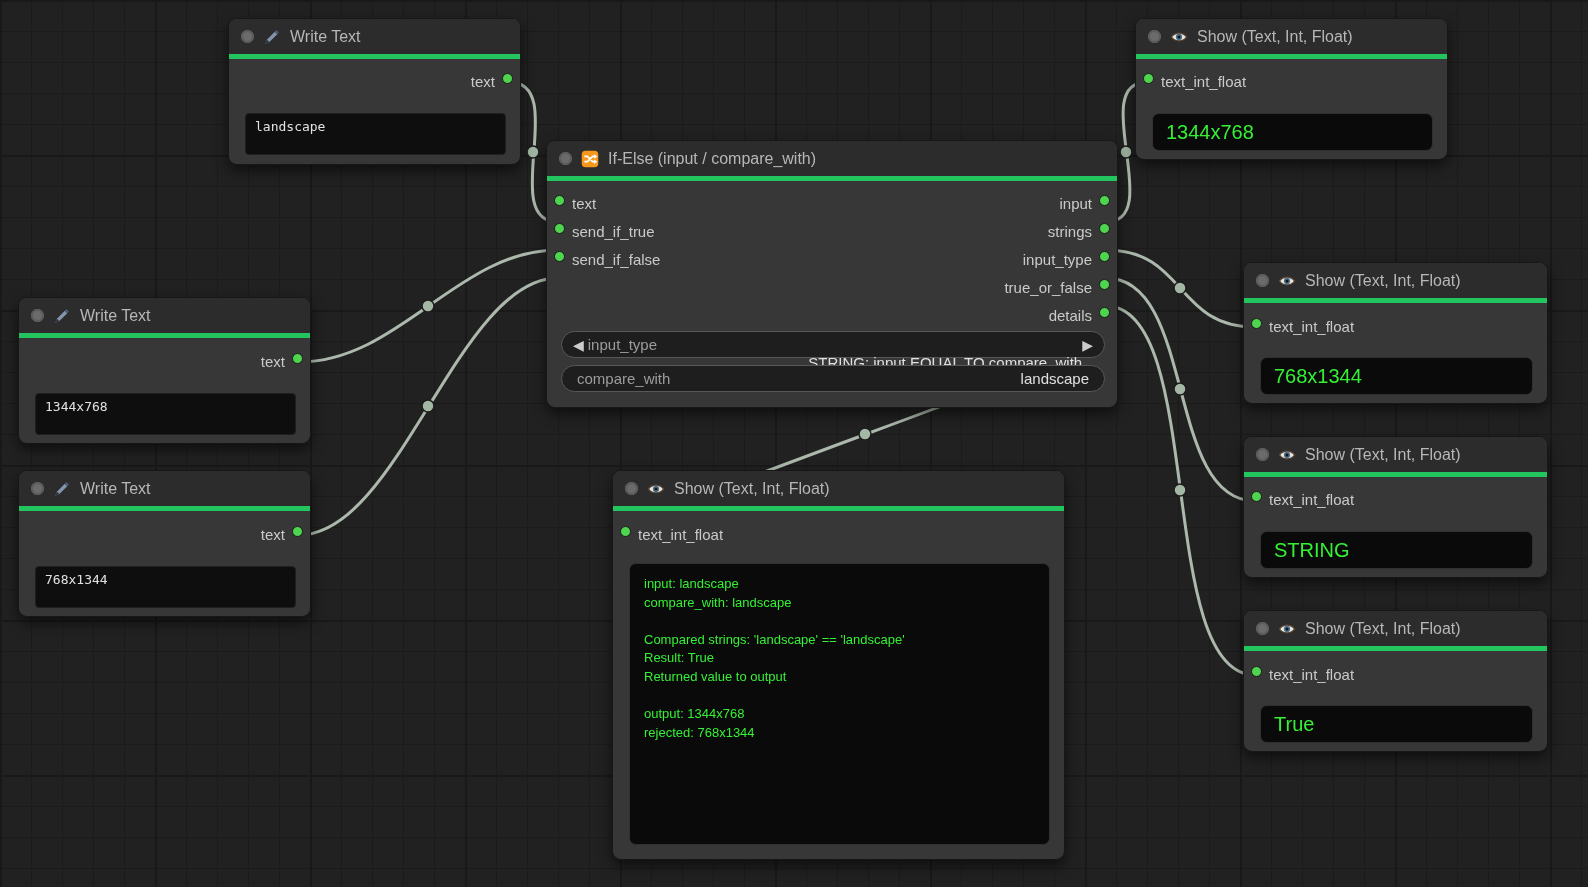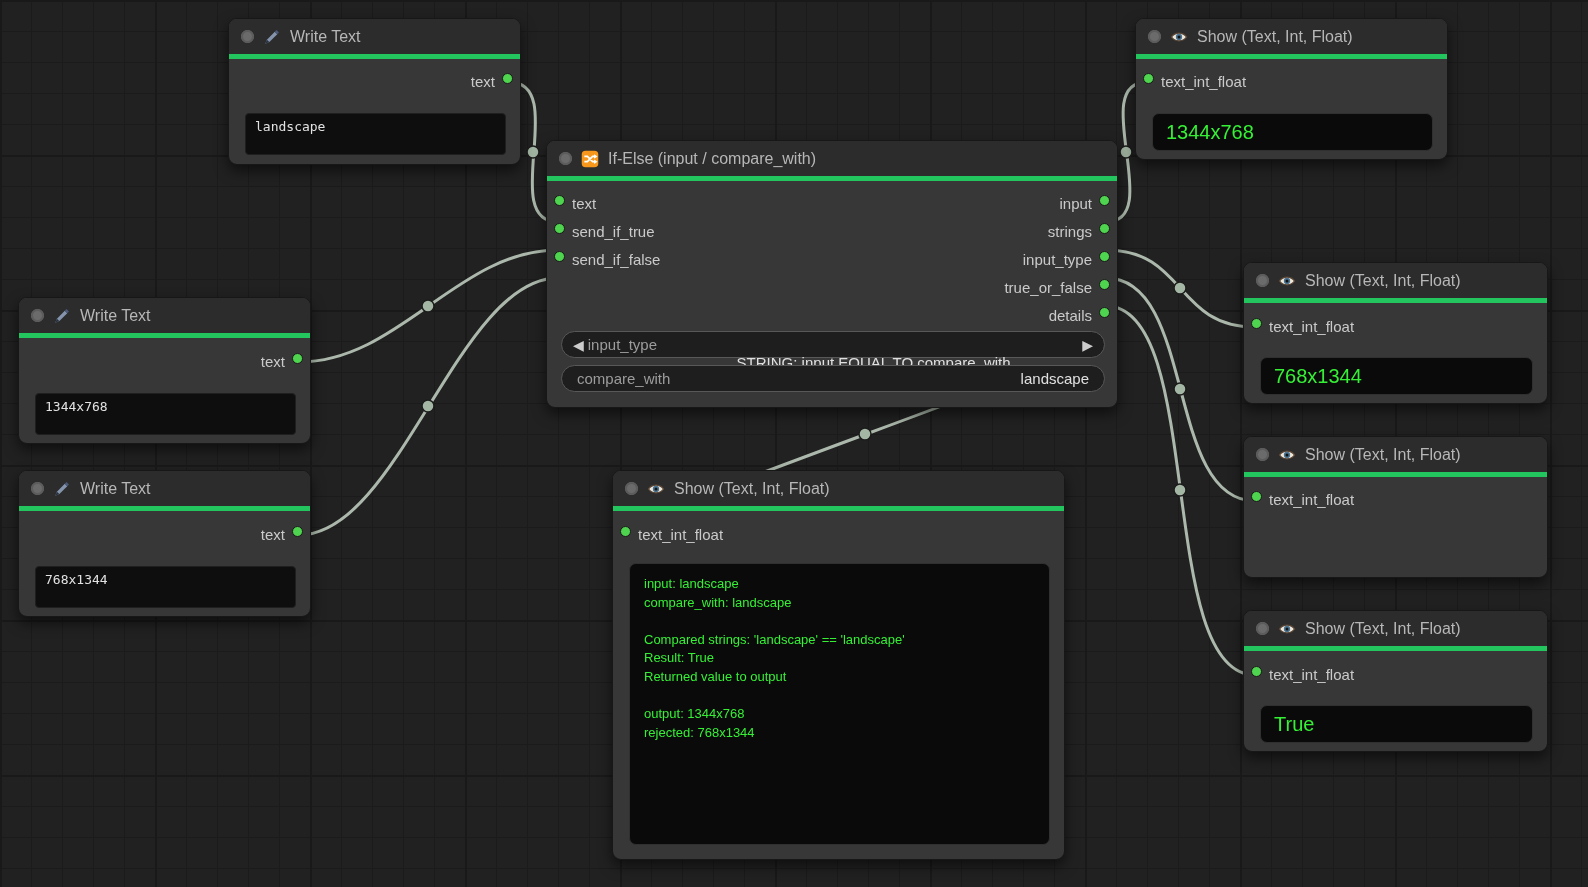--- a/index.html
+++ b/index.html
@@ -66,21 +66,21 @@
     font-size:13px; line-height:1.43; white-space:pre-wrap;
   }
 
   .pill {
     position:absolute; height:27px;
     background:#1e1e1e; border:1px solid #585858; border-radius:14px;
     display:flex; align-items:center; padding:0 11px;
     font-size:15px; color:#d4d4d4;
   }
   .pill .pill-label { color:#9c9c9c; margin:0 8px 0 4px; }
-  .pill .pill-value-center { flex:1; text-align:center; color:#e0e0e0;margin-top:36px; }
+  .pill .pill-value-center { flex:1; text-align:right; color:#e0e0e0;margin-top:36px; }
   .pill .pill-value-right { margin-left:auto; color:#e0e0e0; padding-right:4px; }
   .pill .arrow { color:#cccccc; font-size:14px; cursor:pointer; }
 </style>
 </head>
 <body>
 
 <svg class="wires" width="1588" height="887">
   <path class="wire" d="M509 82 C570 82, 498 222, 558 222"></path>
   <path class="wire" d="M299 362 C399 362, 458 250, 558 250"></path>
   <path class="wire" d="M299 535 C399 535, 458 278, 558 278"></path>
@@ -263,20 +263,21 @@
           <circle cx="12" cy="12" r="4.2" fill="#49708e"></circle>
           <circle cx="12" cy="12" r="2" fill="#141414"></circle>
         </svg>
     </span>
     <span class="node-title">Show (Text, Int, Float)</span>
   </div>
   <div class="slot in" style="top:54px">
     <span class="dot"></span>
     <span>text_int_float</span>
   </div>
+  <div class="display" style="left:16px;top:94px;width:273px;height:38px">STRING</div>
 </div>
 
 <div class="node" style="left:1243px;top:610px;width:305px;height:142px">
   <div class="node-header">
     <span class="collapse-dot"></span>
     <span class="node-icon">
       <svg viewBox="0 0 24 24">
           <path d="M2 12 C6.5 5.2,17.5 5.2,22 12 C17.5 18.8,6.5 18.8,2 12 Z" fill="#ece7da" stroke="#5a4636" stroke-width="1.8"></path>
           <circle cx="12" cy="12" r="4.2" fill="#49708e"></circle>
           <circle cx="12" cy="12" r="2" fill="#141414"></circle>

